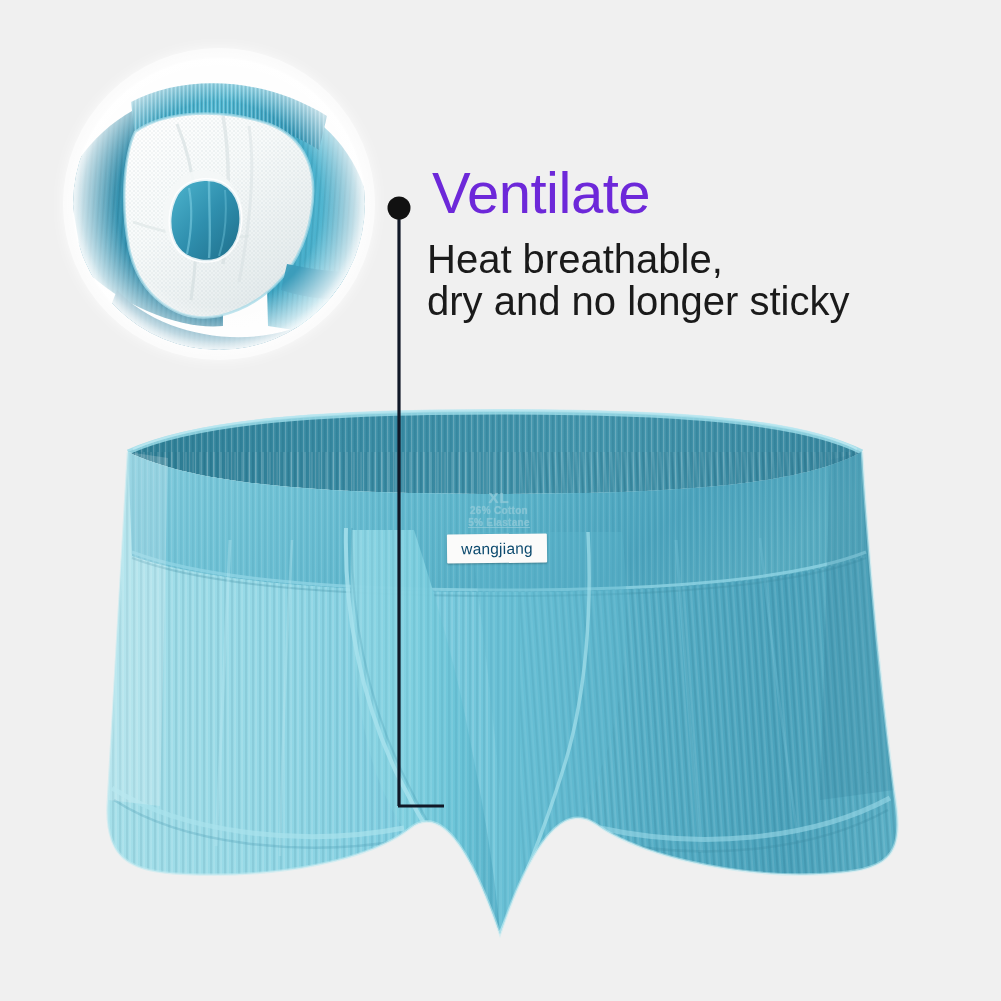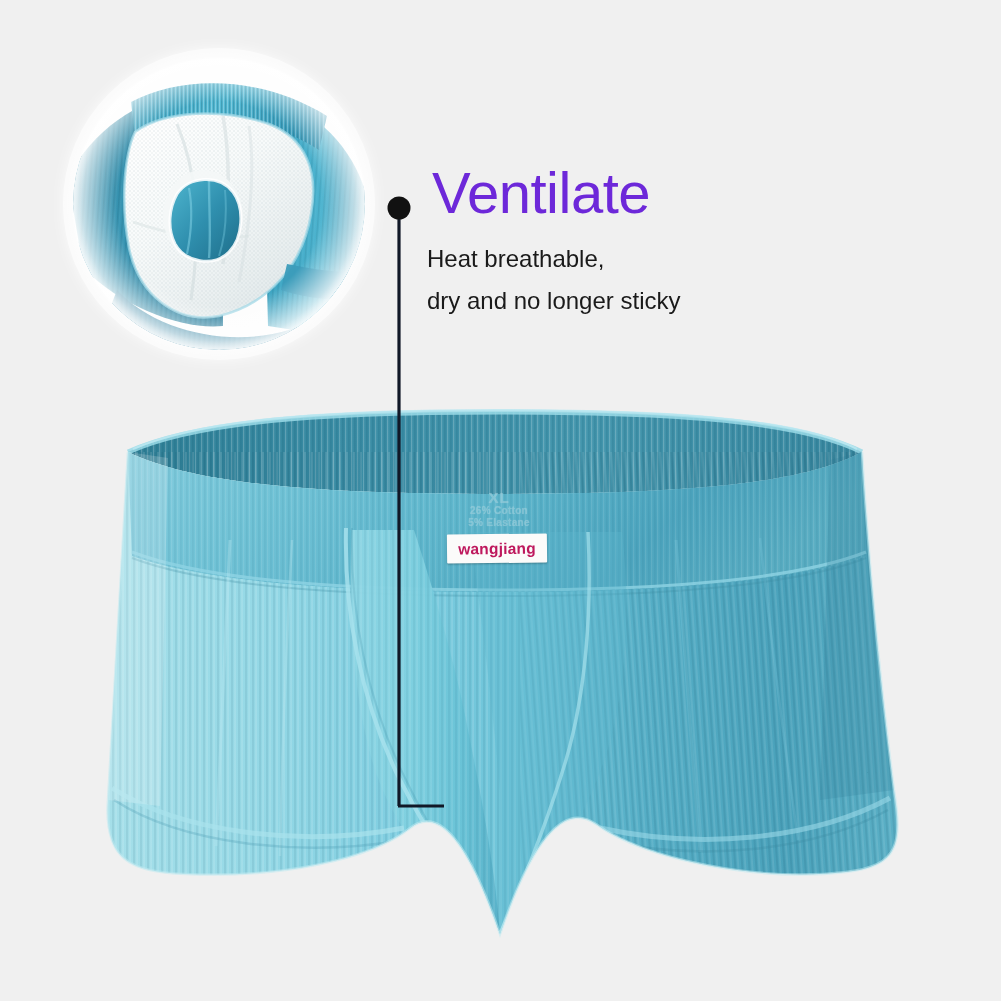--- a/index.html
+++ b/index.html
@@ -26,48 +26,48 @@
   }
 
   
   .callout-title{
     position:absolute;left:432px;top:162px;
     font-size:58px;line-height:62px;color:#6d28d9;
     letter-spacing:-0.5px;white-space:nowrap;
   }
   .callout-body{
     position:absolute;left:427px;top:238px;
-    font-size:24px;line-height:42px;color:#1a1a1a;
+    font-size:40px;line-height:42px;color:#1a1a1a;
     white-space:pre;
   }
 
   
   .leader{position:absolute;left:0;top:0;width:1001px;height:1001px;pointer-events:none;}
 
   
   .brand-tag{
     position:absolute;left:447px;top:534px;width:100px;height:29px;
     background:#fbfbfa;border-radius:1px;
     display:flex;align-items:center;justify-content:center;
     box-shadow:0 1px 2px rgba(0,0,0,.28);
     transform:rotate(-0.6deg);
   }
   .brand-tag span{
-    font-size:15.5px;font-weight:bold;color:#be185d;letter-spacing:.2px;
+    font-size:15.5px;font-weight:normal;color:#0c4a6e;letter-spacing:.2px;
   }
 
   
   .care{
     position:absolute;text-align:center;width:150px;left:424px;
     color:#9fd0dd;opacity:.62;font-weight:bold;
     text-shadow:0 0 1px rgba(255,255,255,.4);
   }
   .care-size{top:489px;font-size:15px;letter-spacing:1px;}
   .care-l1{top:505px;font-size:10px;letter-spacing:.3px;}
-  .care-l2{top:517px;font-size:10px;letter-spacing:.3px;}
+  .care-l2{top:517px;font-size:10px;letter-spacing:.3px;text-decoration:underline;}
 </style>
 </head>
 <body>
 
 <div id="stage">
 
   <div class="inset-wrap">
     <div class="inset-clip">
       <svg width="292" height="292" viewBox="0 0 292 292">
         <defs>

